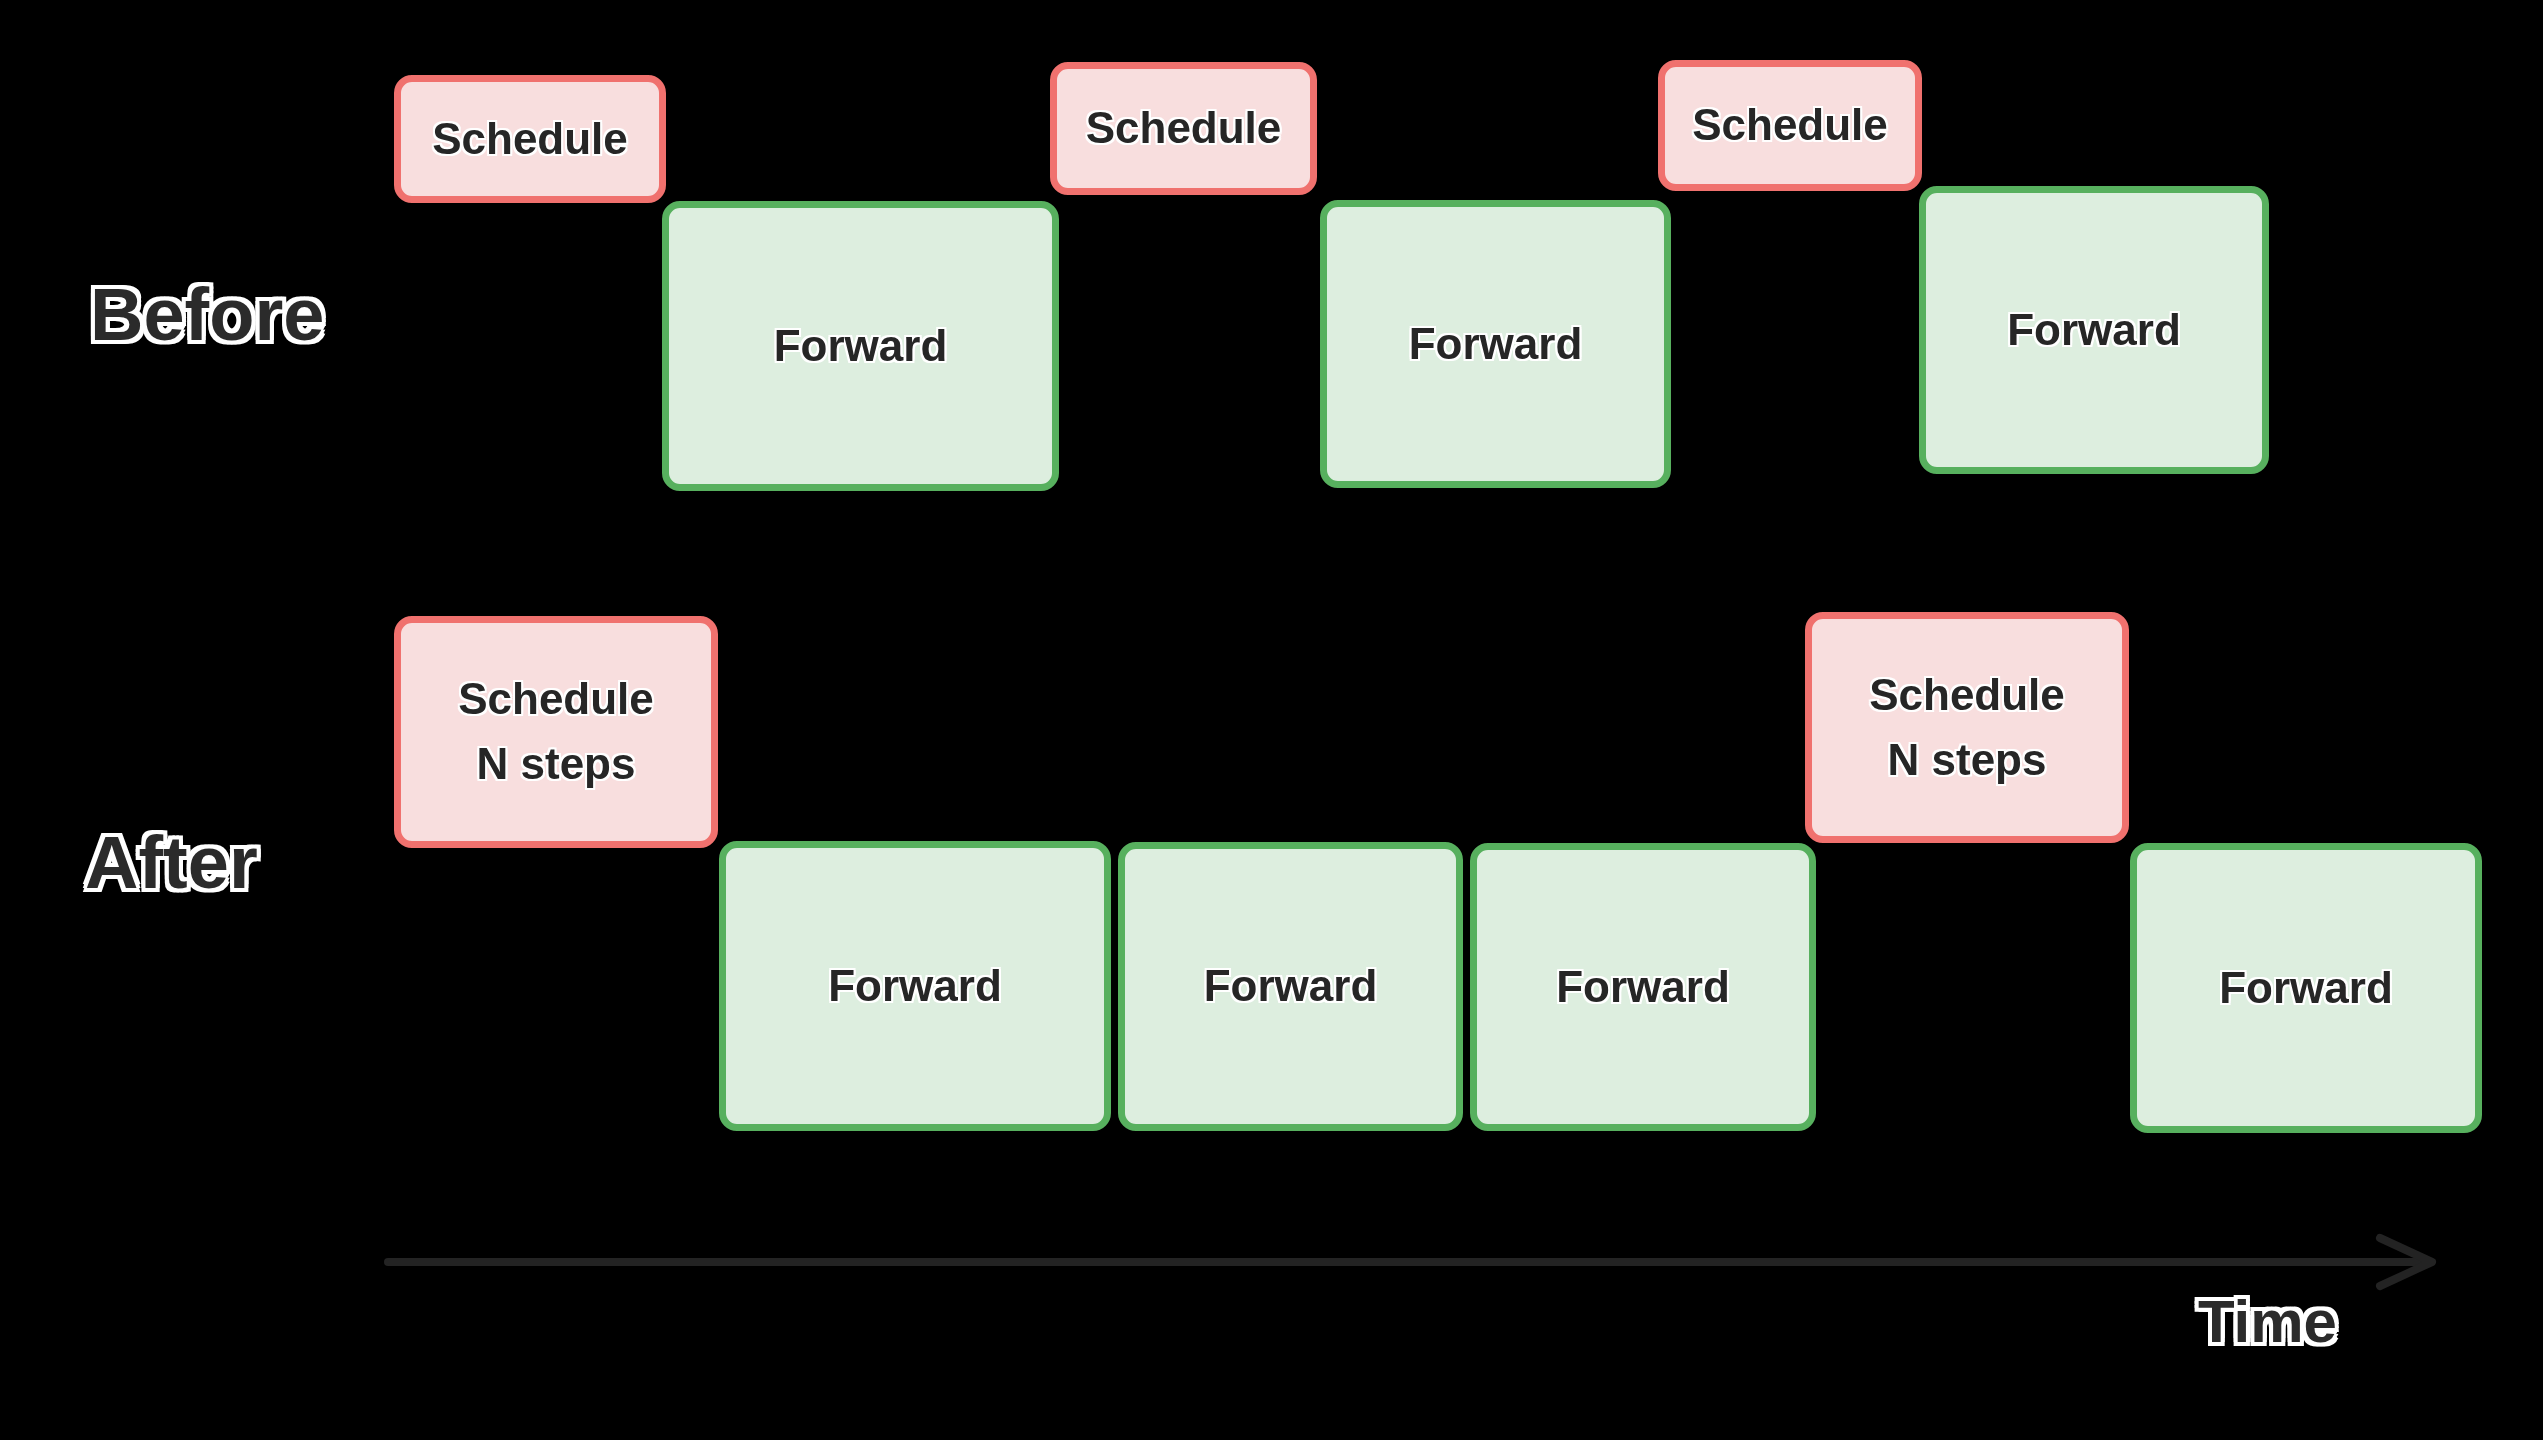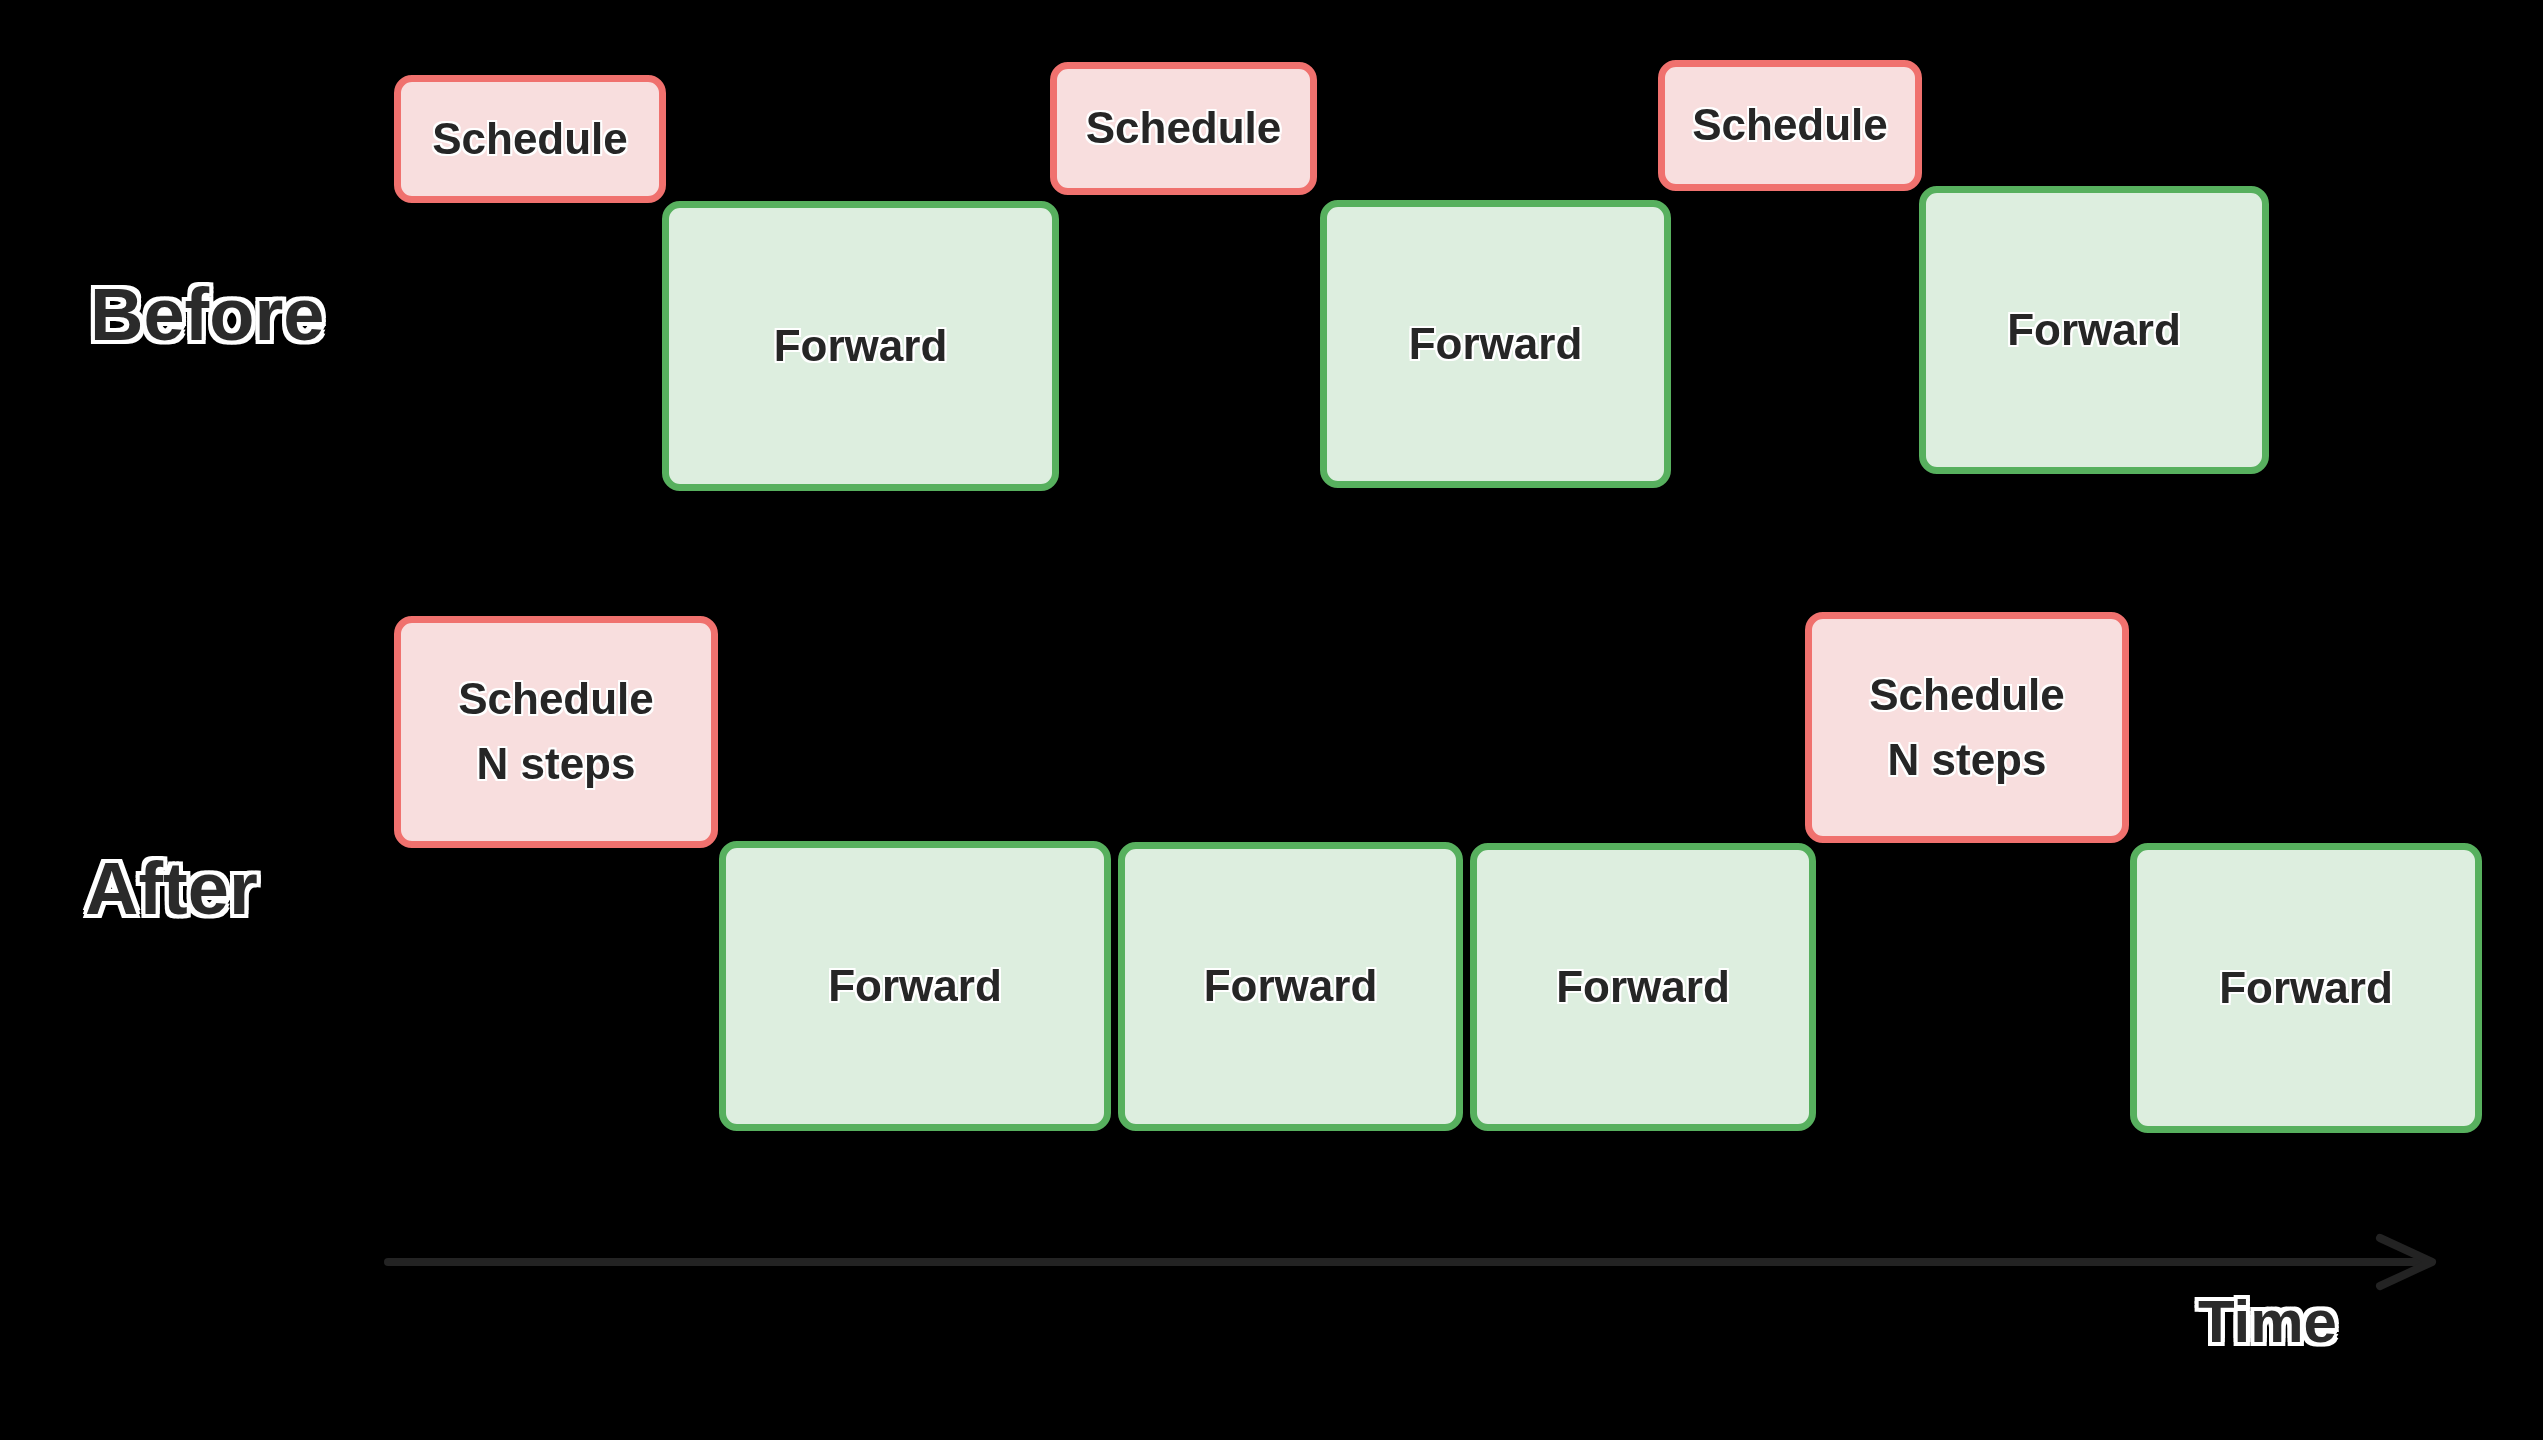--- a/index.html
+++ b/index.html
@@ -61,21 +61,21 @@
       -4px -4px 0 var(--label-outline, #ffffff),  0 -4px 0 var(--label-outline, #ffffff),
        4px -4px 0 var(--label-outline, #ffffff), -4px  0  0 var(--label-outline, #ffffff),
        4px  0   0 var(--label-outline, #ffffff), -4px  4px 0 var(--label-outline, #ffffff),
        0    4px 0 var(--label-outline, #ffffff),  4px  4px 0 var(--label-outline, #ffffff),
       -3px -3px 0 var(--label-outline, #ffffff),  3px -3px 0 var(--label-outline, #ffffff),
       -3px  3px 0 var(--label-outline, #ffffff),  3px  3px 0 var(--label-outline, #ffffff);
   }
 
   
   .before-label { left: 72px;  top: 278px; margin-left: 18px; }
-  .after-label  { left: 85px;  top: 852px; }
+  .after-label  { left: 85px;  top: 826px; }
   .time-label   { left: 2198px; top: 1292px; font-size: 60px; }
 
   .b-s1 { left: 394px;  top: 75px;  width: 272px; height: 128px; }
   .b-f1 { left: 662px;  top: 201px; width: 397px; height: 290px; }
   .b-s2 { left: 1050px; top: 62px;  width: 267px; height: 133px; }
   .b-f2 { left: 1320px; top: 200px; width: 351px; height: 288px; }
   .b-s3 { left: 1658px; top: 60px;  width: 264px; height: 131px; }
   .b-f3 { left: 1919px; top: 186px; width: 350px; height: 288px; }
 
   .a-s1 { left: 394px;  top: 616px; width: 324px; height: 232px; }

